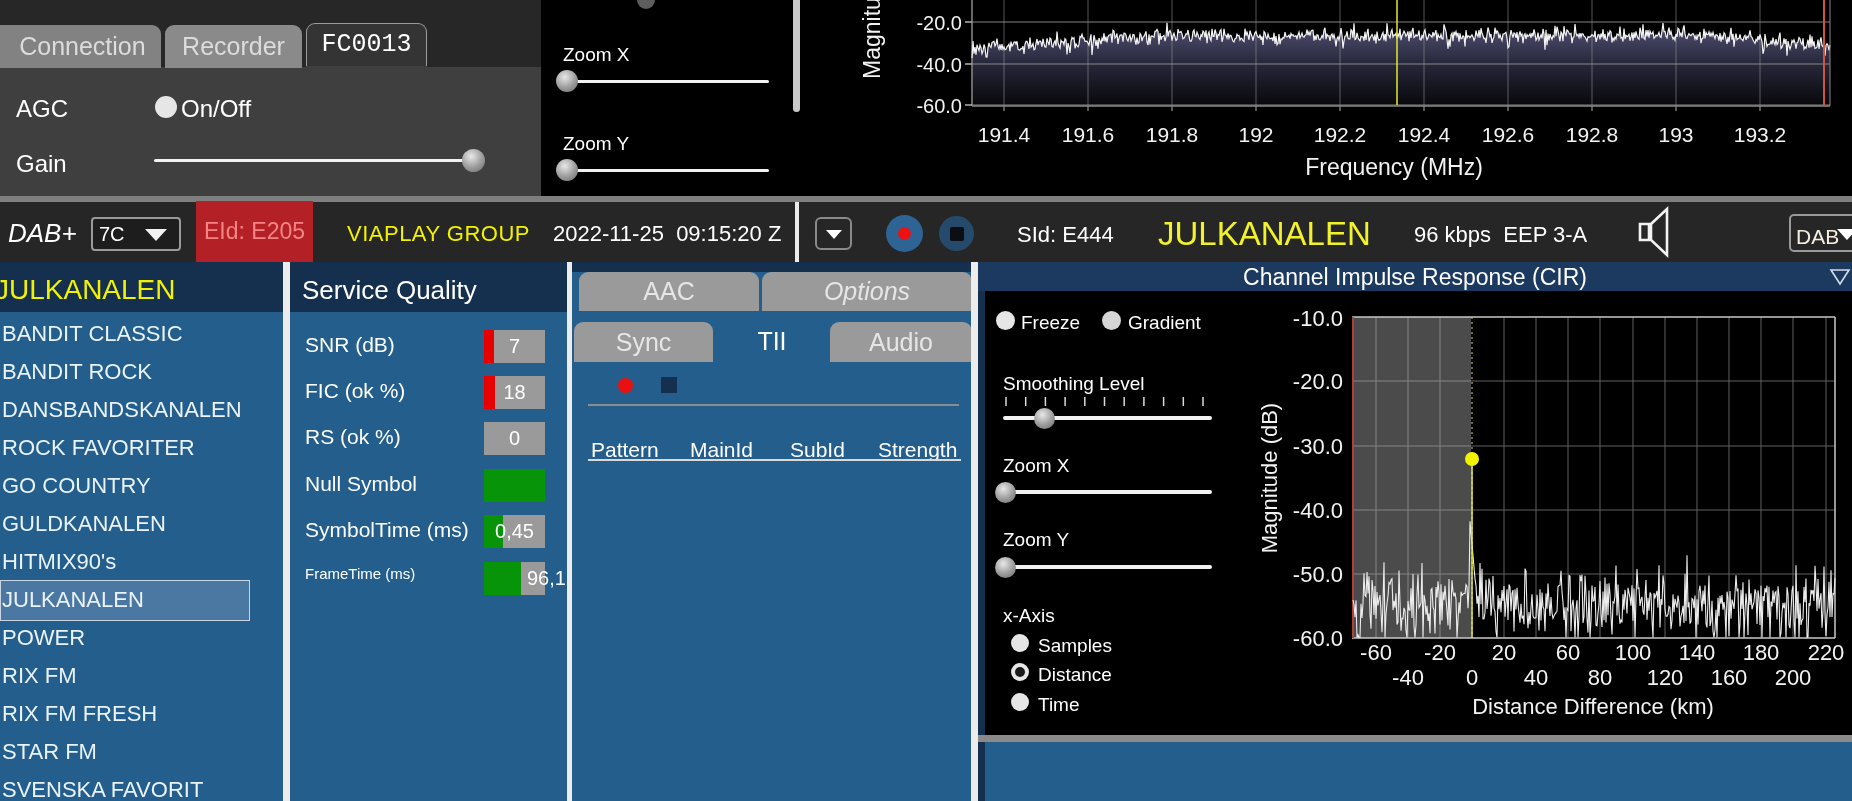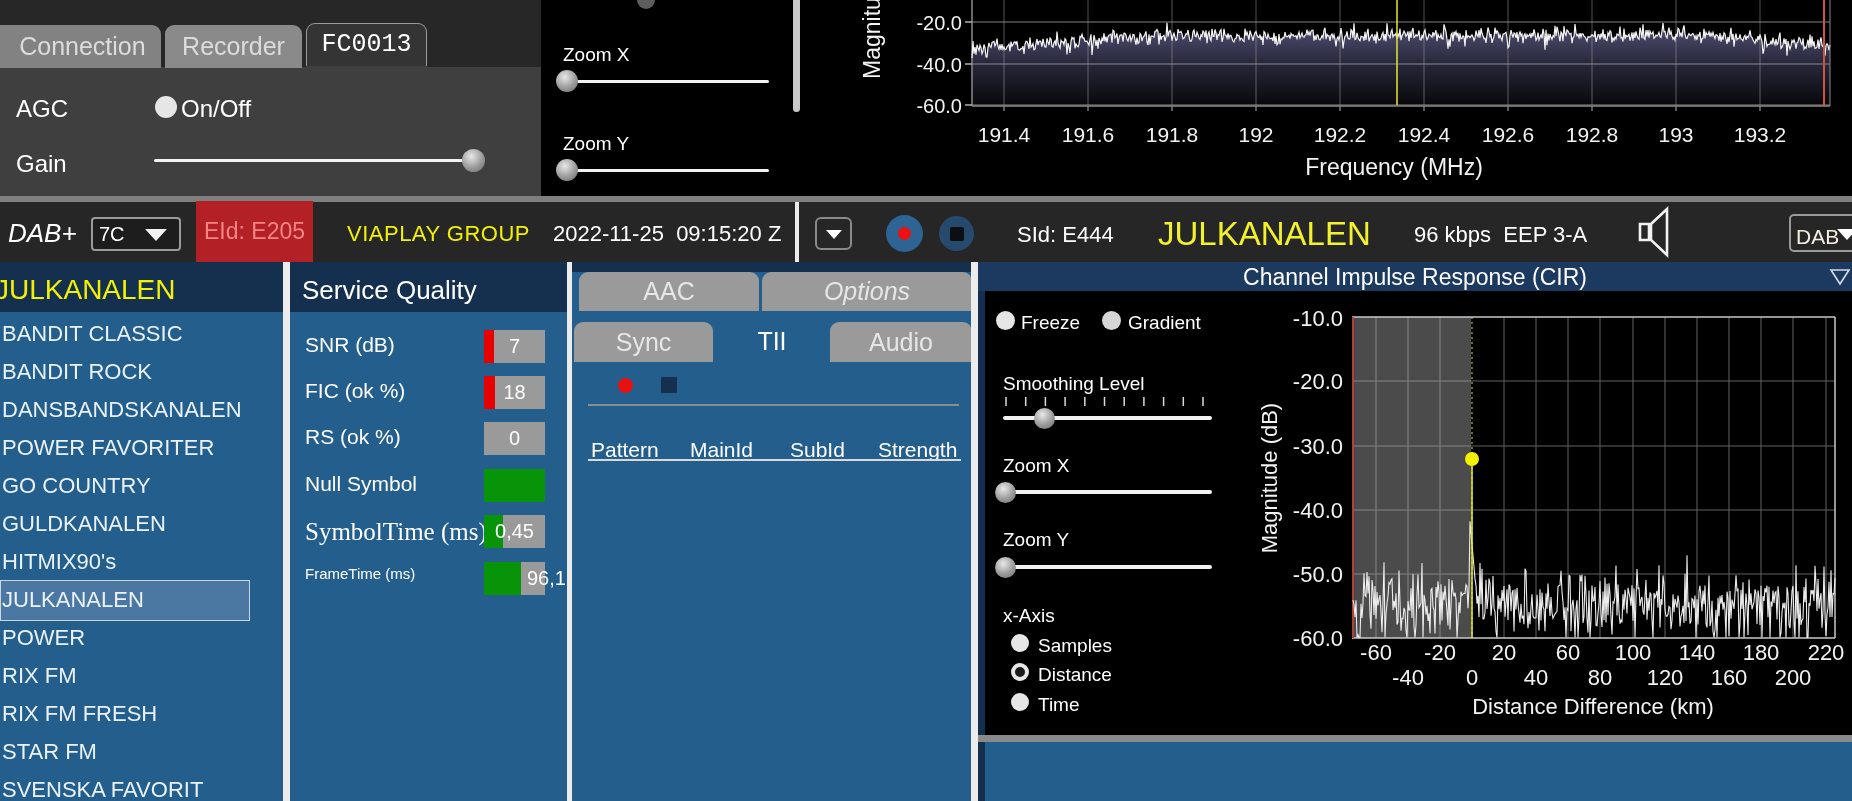--- a/index.html
+++ b/index.html
@@ -155,21 +155,21 @@
 
 <div class="abs" style="left:0;top:262px;width:283px;height:539px;background:#235e8c;"></div>
 <div class="abs" style="left:0;top:262px;width:283px;height:50px;background:#14304e;"></div>
 <div class="abs" style="left:-5px;top:276px;color:#f2f200;font-size:28px;line-height:1;">JULKANALEN</div>
 
 <div class="abs" style="left:0;top:580px;width:250px;height:41px;background:#4a78a2;border:1px solid #c9d6e2;"></div>
 <div id="stations">
       <div class="abs" style="left:2px;top:321px;font-size:22px;color:#eaf2fa;white-space:nowrap;">BANDIT CLASSIC</div>
       <div class="abs" style="left:2px;top:359px;font-size:22px;color:#eaf2fa;white-space:nowrap;">BANDIT ROCK</div>
       <div class="abs" style="left:2px;top:397px;font-size:22px;color:#eaf2fa;white-space:nowrap;">DANSBANDSKANALEN</div>
-      <div class="abs" style="left:2px;top:435px;font-size:22px;color:#eaf2fa;white-space:nowrap;">POWER FAVORITER</div>
+      <div class="abs" style="left:2px;top:435px;font-size:22px;color:#eaf2fa;white-space:nowrap;">ROCK FAVORITER</div>
       <div class="abs" style="left:2px;top:473px;font-size:22px;color:#eaf2fa;white-space:nowrap;">GO COUNTRY</div>
       <div class="abs" style="left:2px;top:511px;font-size:22px;color:#eaf2fa;white-space:nowrap;">GULDKANALEN</div>
       <div class="abs" style="left:2px;top:549px;font-size:22px;color:#eaf2fa;white-space:nowrap;">HITMIX90's</div>
       <div class="abs" style="left:2px;top:587px;font-size:22px;color:#eaf2fa;white-space:nowrap;">JULKANALEN</div>
       <div class="abs" style="left:2px;top:625px;font-size:22px;color:#eaf2fa;white-space:nowrap;">POWER</div>
       <div class="abs" style="left:2px;top:663px;font-size:22px;color:#eaf2fa;white-space:nowrap;">RIX FM</div>
       <div class="abs" style="left:2px;top:701px;font-size:22px;color:#eaf2fa;white-space:nowrap;">RIX FM FRESH</div>
       <div class="abs" style="left:2px;top:739px;font-size:22px;color:#eaf2fa;white-space:nowrap;">STAR FM</div>
       <div class="abs" style="left:2px;top:777px;font-size:22px;color:#eaf2fa;white-space:nowrap;">SVENSKA FAVORIT</div>
     </div>
@@ -187,21 +187,21 @@
       <div class="abs" style="left:305px;top:379px;font-size:21px;color:#fff;white-space:nowrap;">FIC (ok %)</div>
       <div class="abs" style="left:484px;top:376px;width:61px;height:33px;background:#9a9a9a;"></div>
       <div class="abs" style="left:484px;top:376px;width:11px;height:33px;background:#e60000;"></div>
       <div class="abs" style="left:484px;top:381px;width:61px;text-align:center;font-size:20px;color:#fff;">18</div>
       <div class="abs" style="left:305px;top:425px;font-size:21px;color:#fff;white-space:nowrap;">RS (ok %)</div>
       <div class="abs" style="left:484px;top:422px;width:61px;height:33px;background:#9a9a9a;"></div>
       <div class="abs" style="left:484px;top:427px;width:61px;text-align:center;font-size:20px;color:#fff;">0</div>
       <div class="abs" style="left:305px;top:472px;font-size:21px;color:#fff;white-space:nowrap;">Null Symbol</div>
       <div class="abs" style="left:484px;top:469px;width:61px;height:33px;background:#9a9a9a;"></div>
       <div class="abs" style="left:484px;top:469px;width:61px;height:33px;background:#089408;"></div>
-      <div class="abs" style="left:305px;top:518px;font-size:25px;color:#fff;white-space:nowrap;font-family:Liberation Serif, serif;">SymbolTime (ms)</div>
+      <div class="abs" style="left:305px;top:518px;font-size:21px;color:#fff;white-space:nowrap;">SymbolTime (ms)</div>
       <div class="abs" style="left:484px;top:515px;width:61px;height:33px;background:#9a9a9a;"></div>
       <div class="abs" style="left:484px;top:515px;width:19px;height:33px;background:#089408;"></div>
       <div class="abs" style="left:484px;top:520px;width:61px;text-align:center;font-size:20px;color:#fff;">0,45</div>
       <div class="abs" style="left:305px;top:565px;font-size:15px;color:#fff;white-space:nowrap;">FrameTime (ms)</div>
       <div class="abs" style="left:484px;top:562px;width:61px;height:33px;background:#9a9a9a;"></div>
       <div class="abs" style="left:484px;top:562px;width:37px;height:33px;background:#089408;"></div>
       <div class="abs" style="left:484px;top:567px;width:61px;text-align:center;font-size:20px;color:#fff;padding-left:43px;">96,1</div>
     </div>
 
 <div class="abs" style="left:567px;top:262px;width:5px;height:539px;background:#ececec;"></div>

